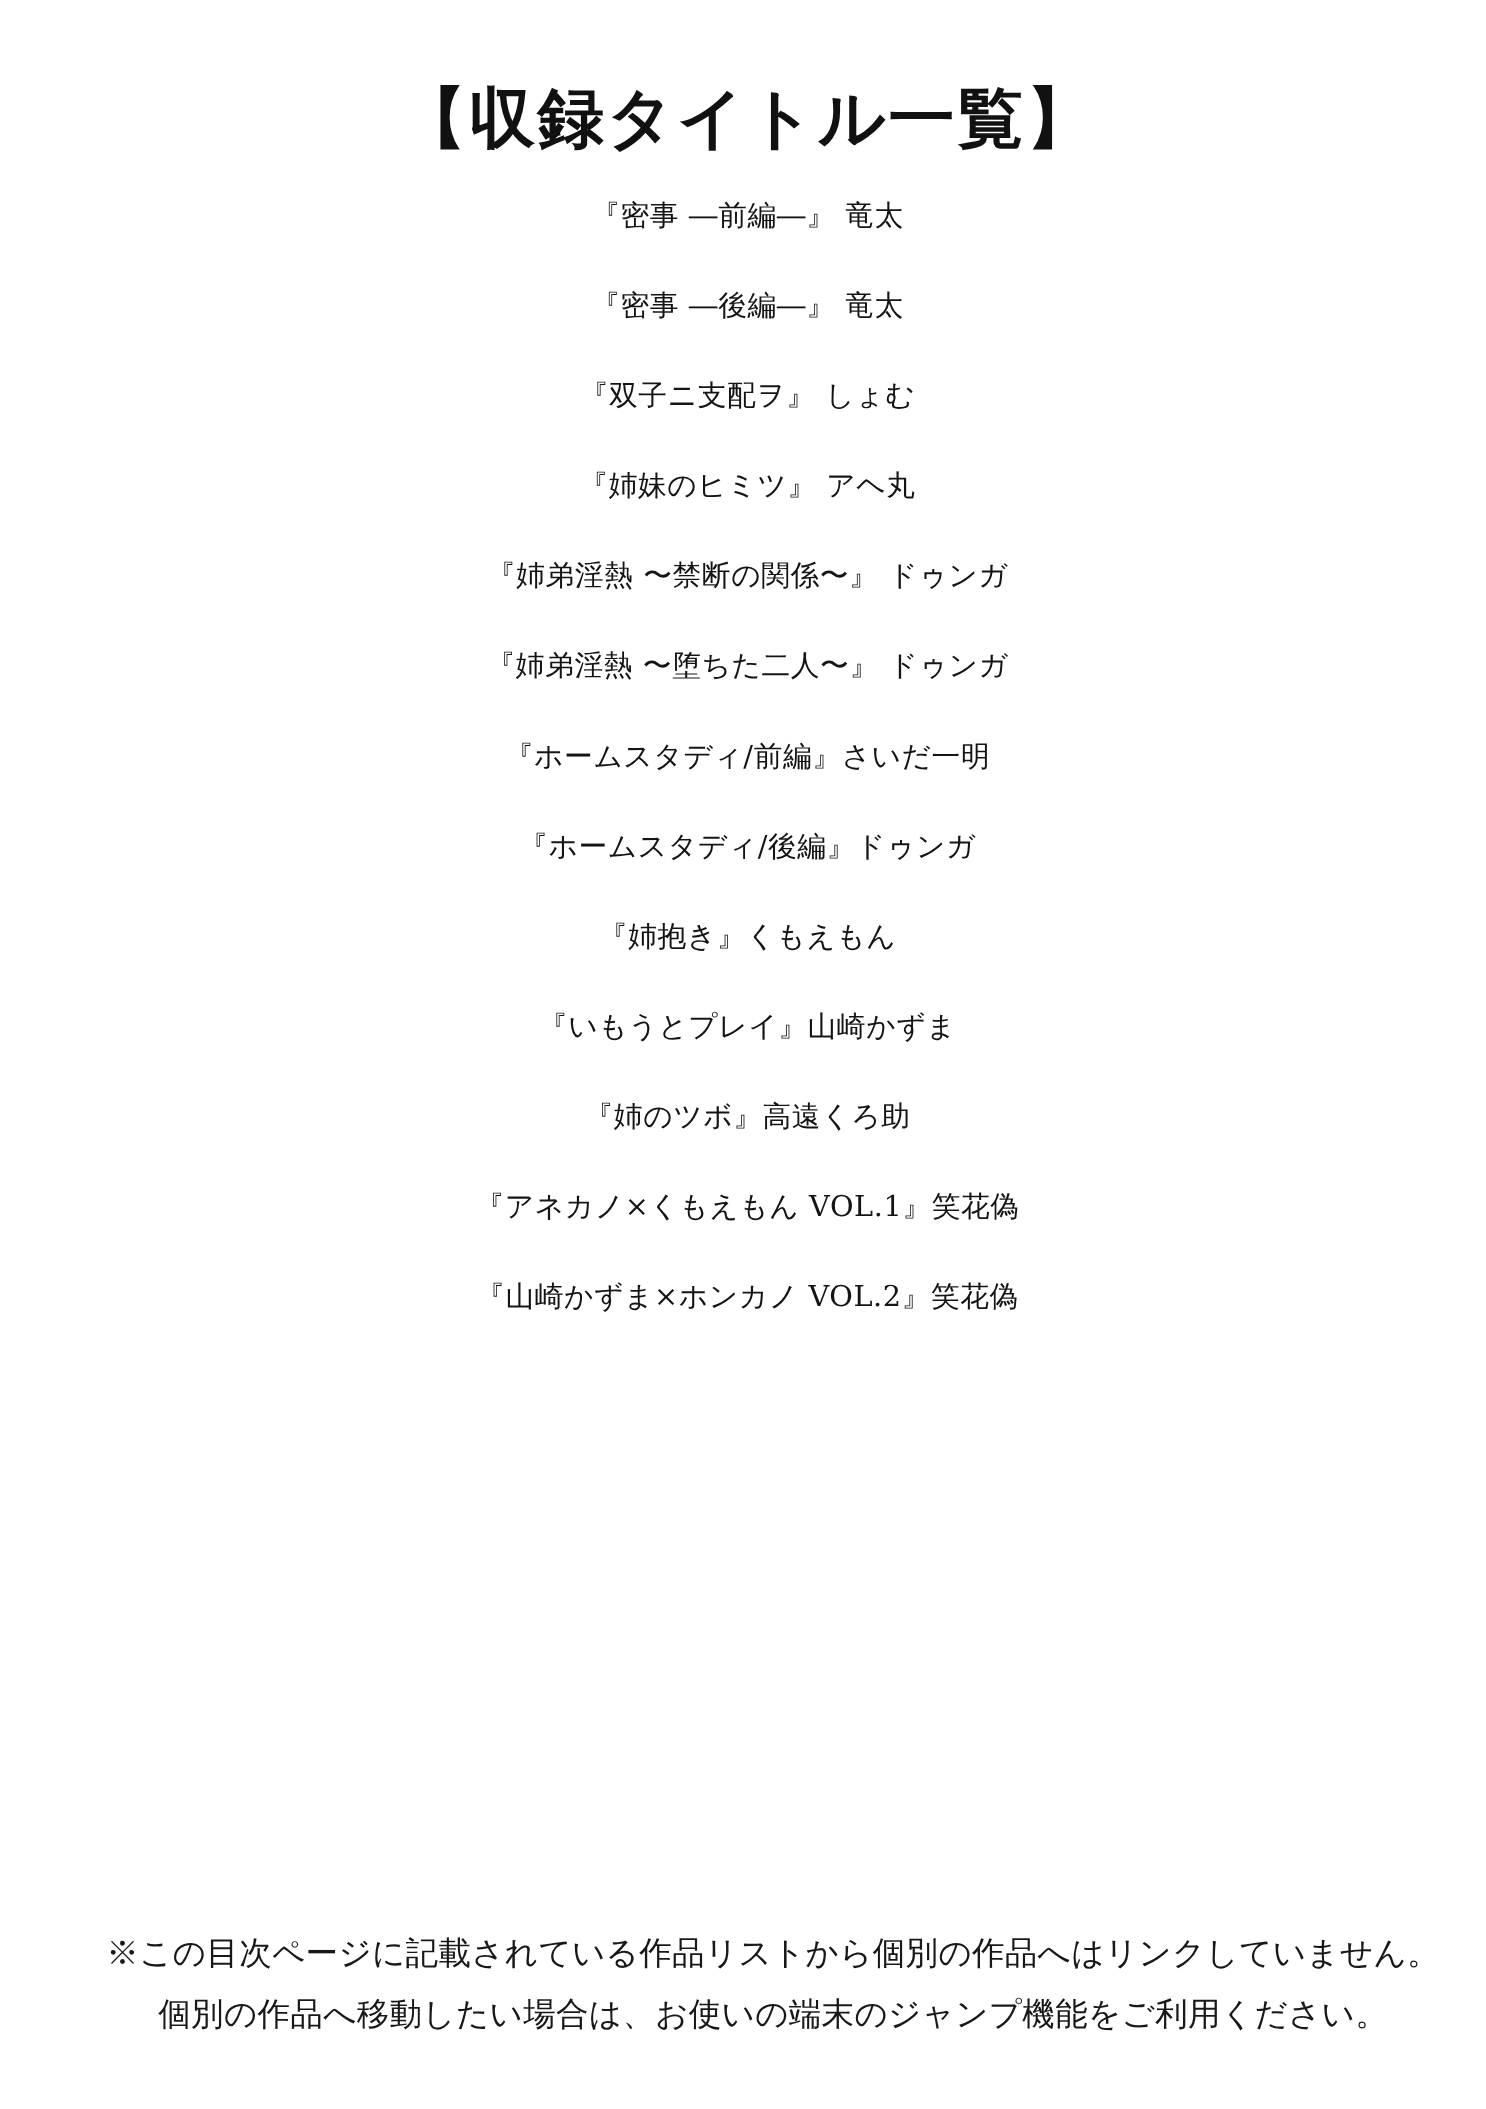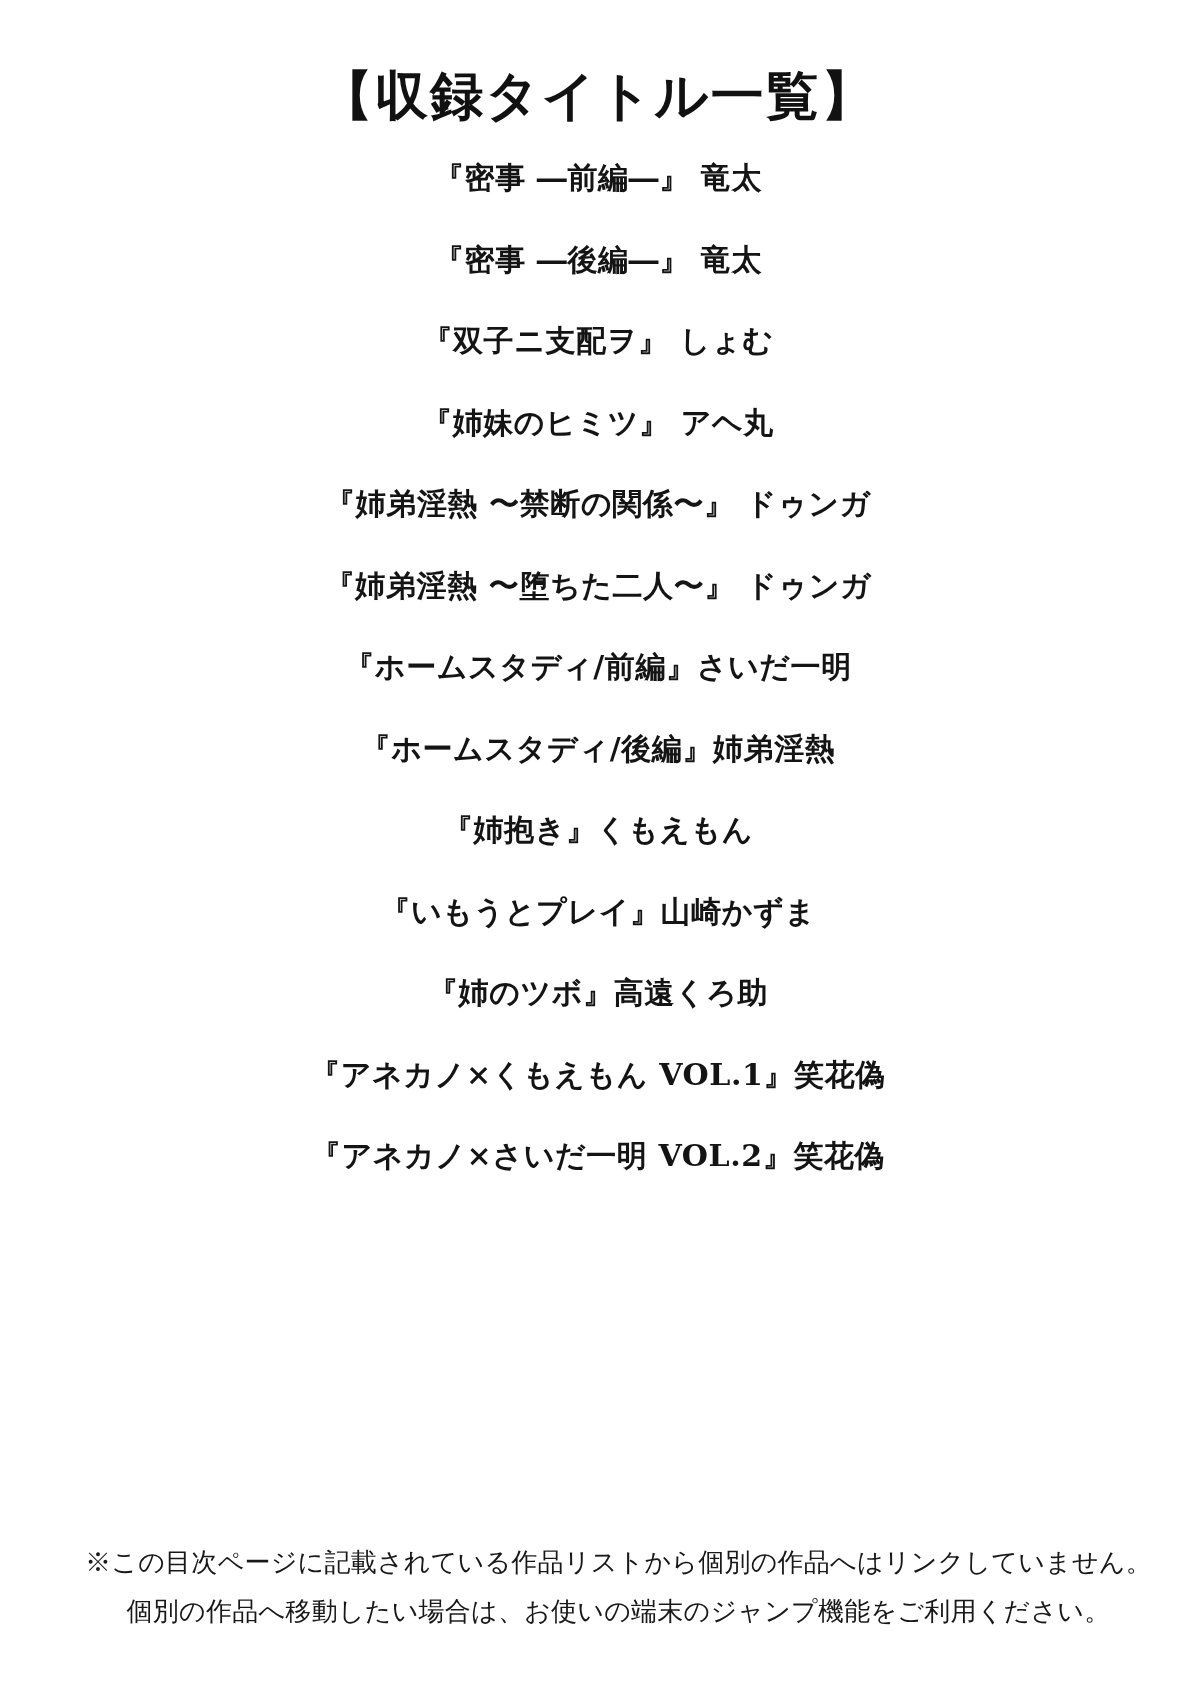--- a/index.html
+++ b/index.html
@@ -35,28 +35,27 @@
     color: #111111;
   }
   .toc-list {
     width: 100%;
     display: flex;
     flex-direction: column;
     align-items: center;
     gap: 0;
   }
   .toc-entry {
-    font-size: 30px;
+    font-size: 23px;
     line-height: 1.35;
     text-align: center;
     letter-spacing: 0.02em;
     margin: 0 0 41px 0;
     color: #141414;
     white-space: nowrap;
-    font-weight: bold;
   }
   .toc-entry:last-child {
     margin-bottom: 0;
   }
   .notes {
     position: absolute;
     left: 0;
     right: 0;
     bottom: 58px;
     display: flex;
@@ -81,26 +80,26 @@
   <h1 class="toc-title">【収録タイトル一覧】</h1>
 
   <div class="toc-list">
     <div class="toc-entry">『密事 ―前編―』 竜太</div>
     <div class="toc-entry">『密事 ―後編―』 竜太</div>
     <div class="toc-entry">『双子ニ支配ヲ』 しょむ</div>
     <div class="toc-entry">『姉妹のヒミツ』 アヘ丸</div>
     <div class="toc-entry">『姉弟淫熱 〜禁断の関係〜』 ドゥンガ</div>
     <div class="toc-entry">『姉弟淫熱 〜堕ちた二人〜』 ドゥンガ</div>
     <div class="toc-entry">『ホームスタディ/前編』さいだ一明</div>
-    <div class="toc-entry">『ホームスタディ/後編』姉弟淫熱</div>
+    <div class="toc-entry">『ホームスタディ/後編』ドゥンガ</div>
     <div class="toc-entry">『姉抱き』くもえもん</div>
     <div class="toc-entry">『いもうとプレイ』山崎かずま</div>
     <div class="toc-entry">『姉のツボ』高遠くろ助</div>
     <div class="toc-entry">『アネカノ×くもえもん VOL.1』笑花偽</div>
-    <div class="toc-entry">『アネカノ×さいだ一明 VOL.2』笑花偽</div>
+    <div class="toc-entry">『山崎かずま×ホンカノ VOL.2』笑花偽</div>
   </div>
 
   <div class="notes">
     <div class="note-line">※この目次ページに記載されている作品リストから個別の作品へはリンクしていません。</div>
     <div class="note-line">個別の作品へ移動したい場合は、お使いの端末のジャンプ機能をご利用ください。</div>
   </div>
 
 </div>
 
 </body></html>

